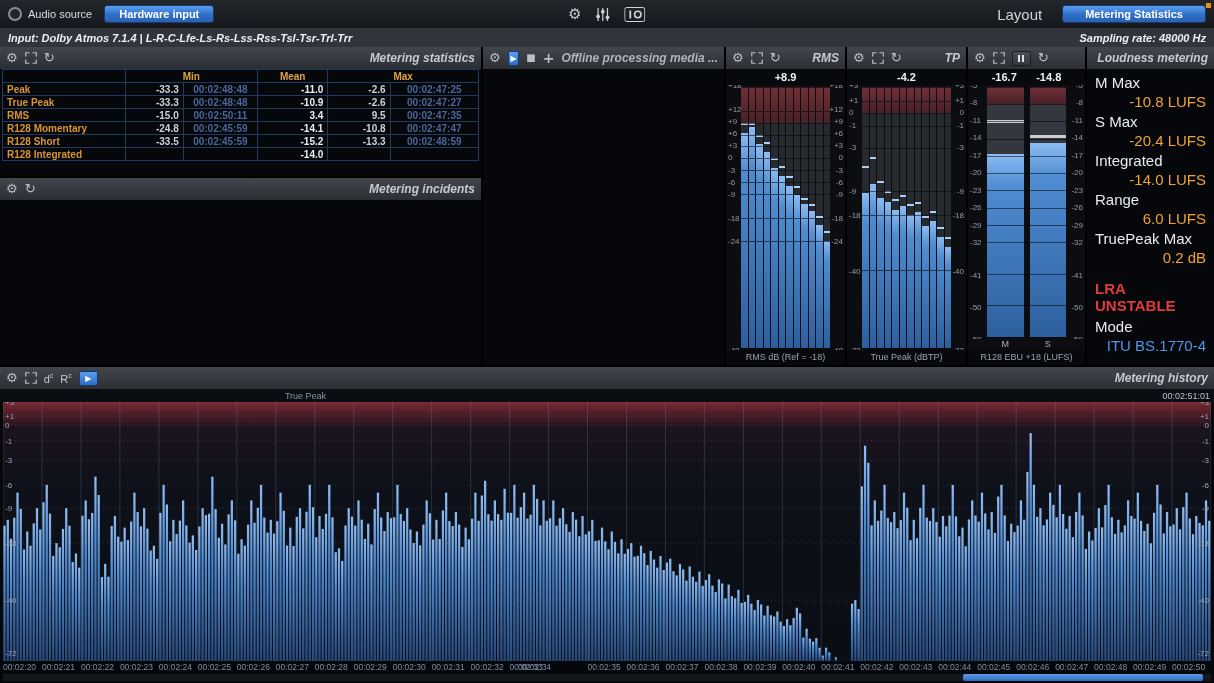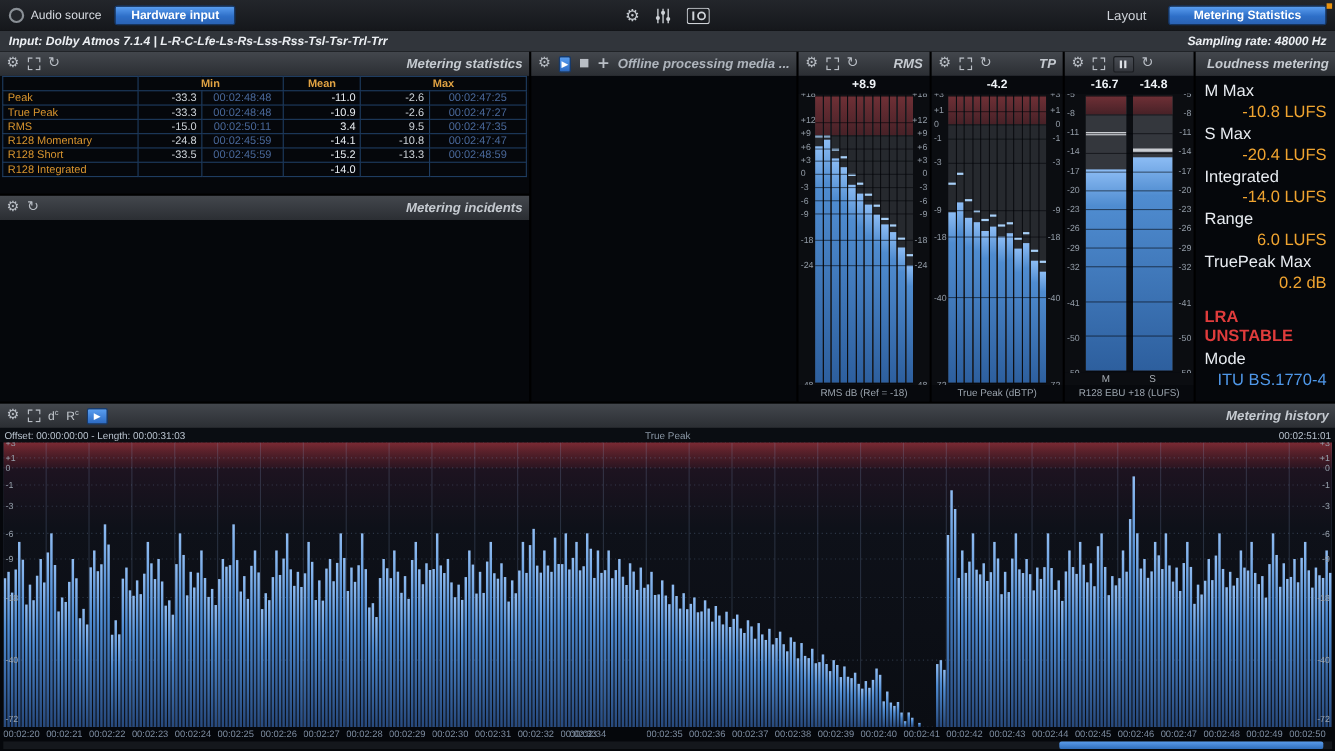--- a/index.html
+++ b/index.html
@@ -4,21 +4,21 @@
 <style>
   * { margin:0; padding:0; box-sizing:border-box; }
   html,body { width:1214px; height:683px; overflow:hidden; }
   body { background:#000; font-family:"Liberation Sans",sans-serif; color:#c8cdd3; position:relative; }
 
   
   .topbar { height:28px; background:linear-gradient(#23262b,#15171b); display:flex; align-items:center; padding:1px 8px; position:relative; }
   .round-icon { width:14px; height:14px; border-radius:50%; border:2px solid #8a9096; background:#23262b; display:inline-block; margin-right:6px; }
   .tb-label { font-size:11px; color:#d8dce2; margin-right:12px; }
   .btn-blue { background:linear-gradient(#5a9ef0,#2e6fc8 55%,#2a62b4); border:1px solid #153a6e; border-radius:3px; color:#fff; font-size:11px; font-weight:bold; height:18px; padding:0 14px; font-family:"Liberation Sans",sans-serif; cursor:pointer; }
-  .btn-dark { background:transparent; border:none; color:#cfd3d9; font-size:12px; height:18px; padding:0 10px; font-family:"Liberation Sans",sans-serif; cursor:pointer; }
+  .btn-dark { background:transparent; border:none; color:#cfd3d9; font-size:15px; height:18px; padding:0 10px; font-family:"Liberation Sans",sans-serif; cursor:pointer; }
   .tb-center { position:absolute; left:50%; transform:translateX(-50%); display:flex; align-items:center; gap:14px; }
   .tb-right { margin-left:auto; display:flex; align-items:center; gap:10px; }
   .notif-dot { position:absolute; right:3px; top:3px; width:5px; height:5px; background:#e8920f; }
   .glyph-icon { font-family:"DejaVu Sans",sans-serif; color:#c3c8ce; font-size:15px; line-height:16px; cursor:pointer; }
 
   
   .infobar { height:19px; background:#31353b; display:flex; justify-content:space-between; align-items:center; padding:0 8px; font-size:11px; font-weight:bold; font-style:italic; color:#eceff3; }
 
   
   .main { display:flex; gap:2px; height:318px; background:#000; }
@@ -33,21 +33,21 @@
   .sup-ic { font-size:11px; color:#c3c8ce; cursor:pointer; }
   .sup-ic sup { font-size:7px; }
 
   
   .left-col { width:481px; display:flex; flex-direction:column; gap:2px; }
   .stats-panel { height:129px; }
   .incidents-panel { flex:1; }
 
   
   .stats-table { border-collapse:collapse; width:calc(100% - 4px); margin:0 2px; table-layout:fixed; }
-  .stats-table td, .stats-table th { border:1px solid #1e3c60; font-size:10px; height:13px; padding:0 4px; white-space:nowrap; overflow:hidden; font-weight:normal; }
+  .stats-table td, .stats-table th { border:1px solid #1e3c60; font-size:10px; height:13px; padding:0 4px; white-space:nowrap; overflow:hidden; font-weight:bold; }
   .stats-table th { color:#e0a243; text-align:center; font-weight:bold; }
   .stats-table td.lbl { color:#d9952f; }
   .stats-table td.num { text-align:right; color:#ccd2d8; }
   .stats-table td.mean { text-align:right; color:#e8edf2; }
   .stats-table td.time { text-align:center; color:#49689a; }
 
   .offline-panel { width:241px; }
 
   
   .meter-panel .meter-readout { height:16px; font-size:11px; font-weight:bold; color:#eef2f6; text-align:center; line-height:16px; flex-shrink:0; background:#07090d; }
@@ -558,21 +558,20 @@
         <svg width="12" height="12" viewBox="0 0 16 16">
           <path d="M6 1H1v5M10 1h5v5M15 10v5h-5M6 15H1v-5" fill="none" stroke="#b9bec5" stroke-width="1.6"></path>
         </svg>
       </span>
     <span class="sup-ic"><span>d</span><sup>c</sup></span>
     <span class="sup-ic"><span>R</span><sup>c</sup></span>
     <span class="play-btn">▶</span>
     <span class="panel-title">Metering history</span>
   </div>
   <div class="hist-info">
-    <span class="li">Offset: 00:00:00:00 - Length: 00:00:31:03</span>
     <span class="ci">True Peak</span>
     <span class="ri">00:02:51:01</span>
   </div>
   <div class="hist-plot" id="hist-plot">
     <svg id="hist-svg" preserveAspectRatio="none" viewBox="0 0 1208 259">
       <defs>
         <linearGradient id="wavegrad" x1="0" y1="0" x2="0" y2="1">
           <stop offset="0" stop-color="#8fbcf2"></stop>
             <stop offset="0.35" stop-color="#4e8bd2"></stop>
             <stop offset="1" stop-color="#27497c"></stop>

